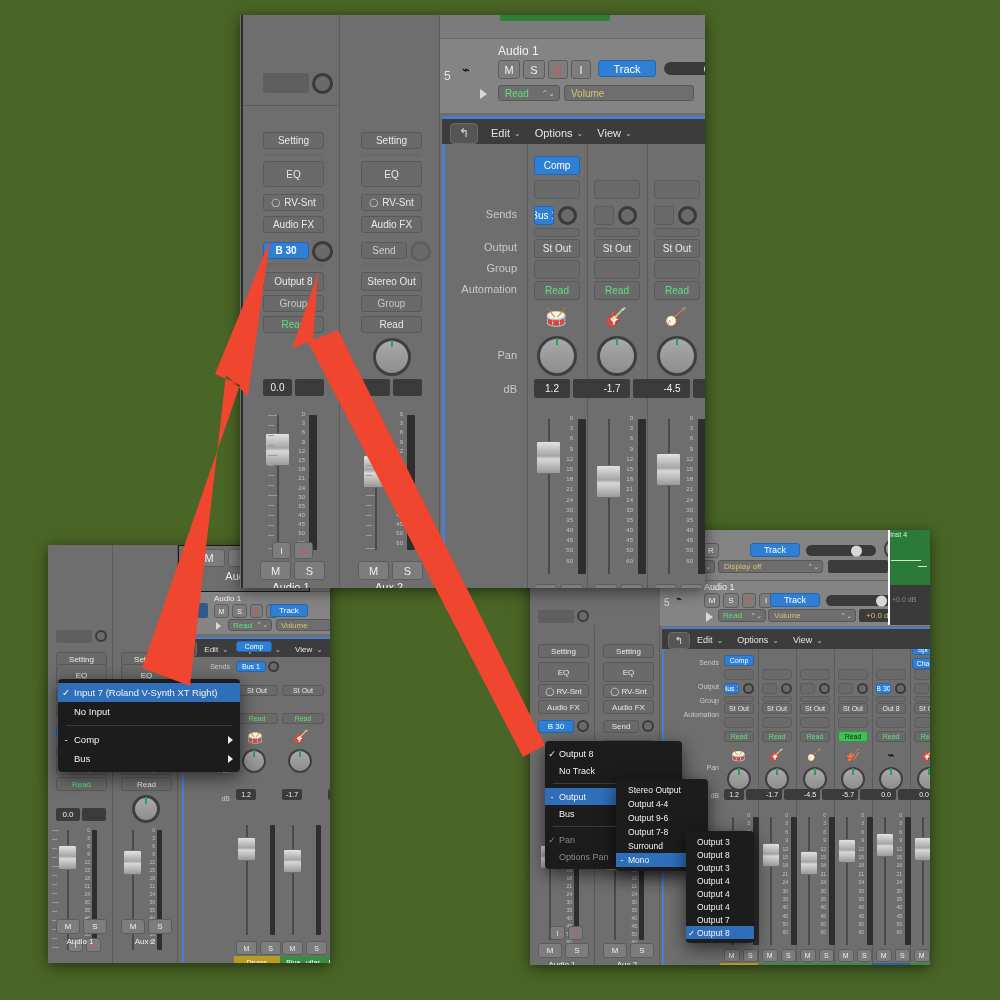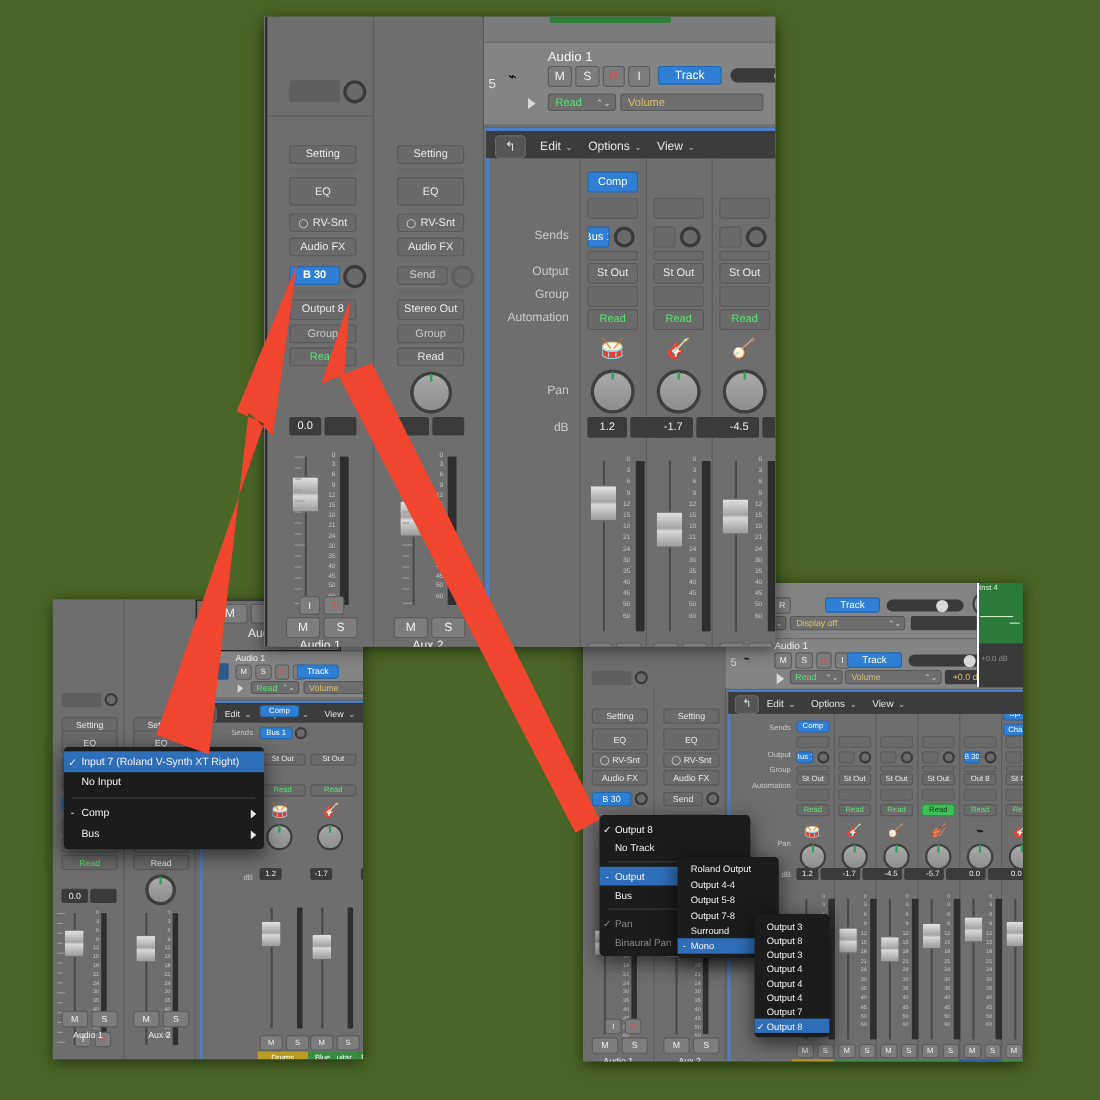--- a/index.html
+++ b/index.html
@@ -1012,36 +1012,36 @@
         <span class="tx">Bus</span>
         <span class="sub"></span>
       </div>
       <div class="msep"></div>
       <div class="mi dim" style="height: 17px; font-size: 9px; padding: 0px 14px 0px 0px;">
         <span class="ck" style="flex: 0 0 14px; width: 14px; font-size: 9px;">✓</span>
         <span class="tx">Pan</span>
       </div>
       <div class="mi dim" style="height: 17px; font-size: 9px; padding: 0px 14px 0px 0px;">
         <span class="ck" style="flex: 0 0 14px; width: 14px; font-size: 9px;"></span>
-        <span class="tx">Binaural Pan</span>
+        <span class="tx">Options Pan</span>
       </div>
     </div>
 
   <div class="menu" id="menu-output-sub" style="left:616px;top:779px;width:92px;">
       <div class="mi" style="height: 14px; font-size: 8.5px; padding: 0px 12px 0px 0px;">
         <span class="ck" style="flex: 0 0 12px; width: 12px; font-size: 8.5px;"></span>
-        <span class="tx">Roland Output</span>
+        <span class="tx">Stereo Output</span>
       </div>
       <div class="mi" style="height: 14px; font-size: 8.5px; padding: 0px 12px 0px 0px;">
         <span class="ck" style="flex: 0 0 12px; width: 12px; font-size: 8.5px;"></span>
         <span class="tx">Output 4-4</span>
       </div>
       <div class="mi" style="height: 14px; font-size: 8.5px; padding: 0px 12px 0px 0px;">
         <span class="ck" style="flex: 0 0 12px; width: 12px; font-size: 8.5px;"></span>
-        <span class="tx">Output 5-8</span>
+        <span class="tx">Output 9-6</span>
       </div>
       <div class="mi" style="height: 14px; font-size: 8.5px; padding: 0px 12px 0px 0px;">
         <span class="ck" style="flex: 0 0 12px; width: 12px; font-size: 8.5px;"></span>
         <span class="tx">Output 7-8</span>
       </div>
       <div class="mi" style="height: 14px; font-size: 8.5px; padding: 0px 12px 0px 0px;">
         <span class="ck" style="flex: 0 0 12px; width: 12px; font-size: 8.5px;"></span>
         <span class="tx">Surround</span>
       </div>
       <div class="mi sel" style="height: 14px; font-size: 8.5px; padding: 0px 12px 0px 0px;">

